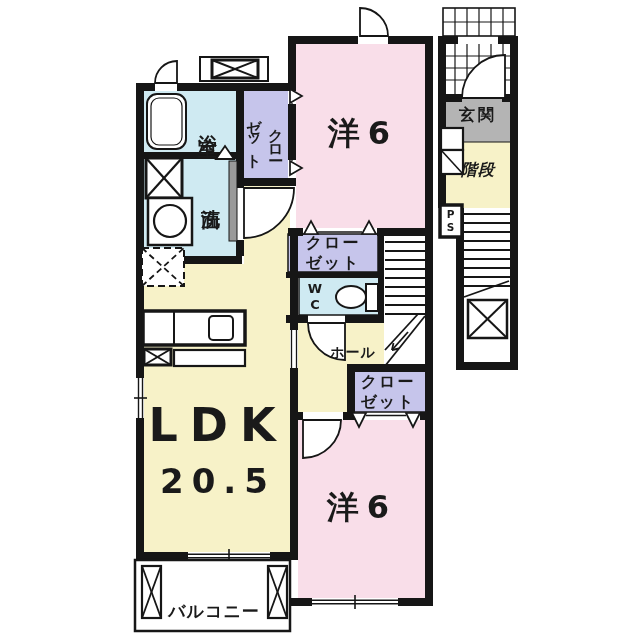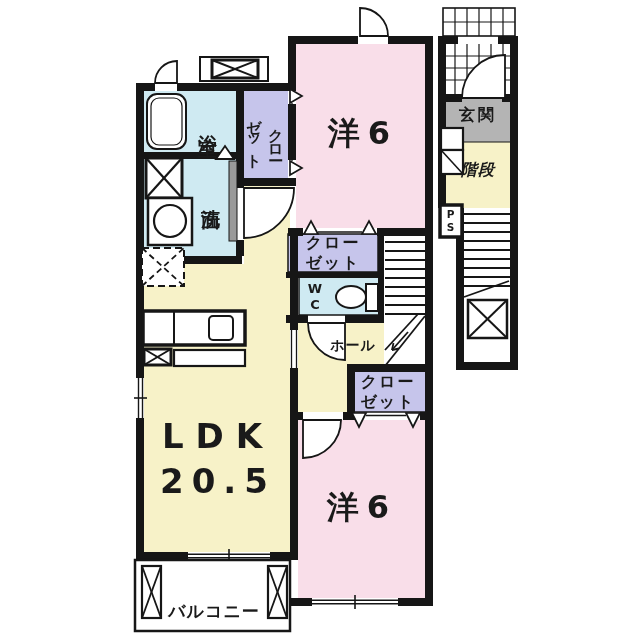--- a/index.html
+++ b/index.html
@@ -249,26 +249,26 @@
 <div class="lbl vert" style="left:195px;top:167px;width:32px;height:58px;font-size:19px;letter-spacing:3px;">洗面</div>
 
 <div class="lbl" style="left:308px;top:112px;width:110px;height:44px;font-size:32px;letter-spacing:8px;">洋6</div>
 
 <div class="lbl" style="left:288px;top:233px;width:90px;height:40px;font-size:16px;letter-spacing:2px;">クロー
 ゼット</div>
 
 <div class="lbl" style="left:303px;top:279px;width:24px;height:36px;font-size:13px;">W
 C</div>
 
-<div class="lbl" style="left:324px;top:337px;width:58px;height:18px;font-size:14px;letter-spacing:1px;">ホール</div>
+<div class="lbl" style="left:324px;top:344px;width:58px;height:18px;font-size:14px;letter-spacing:1px;">ホール</div>
 
 <div class="lbl" style="left:350px;top:371px;width:76px;height:41px;font-size:16px;letter-spacing:2px;">クロー
 ゼット</div>
 
-<div class="lbl" style="left:146px;top:415px;width:144px;height:44px;font-size:34px;letter-spacing:12px;">LDK</div>
+<div class="lbl" style="left:146px;top:403px;width:144px;height:44px;font-size:46px;letter-spacing:12px;">LDK</div>
 
 <div class="lbl" style="left:146px;top:460px;width:144px;height:44px;font-size:34px;letter-spacing:8px;">20.5</div>
 
 <div class="lbl" style="left:303px;top:486px;width:118px;height:44px;font-size:32px;letter-spacing:8px;">洋6</div>
 
 <div class="lbl" style="left:158px;top:600px;width:112px;height:22px;font-size:17px;letter-spacing:1px;">バルコニー</div>
 
 <div class="lbl" style="left:446px;top:104px;width:64px;height:22px;font-size:16px;letter-spacing:3px;">玄関</div>
 
 <div class="lbl" style="left:446px;top:159px;width:64px;height:22px;font-size:16px;letter-spacing:1px;font-style:italic;">階段</div>

